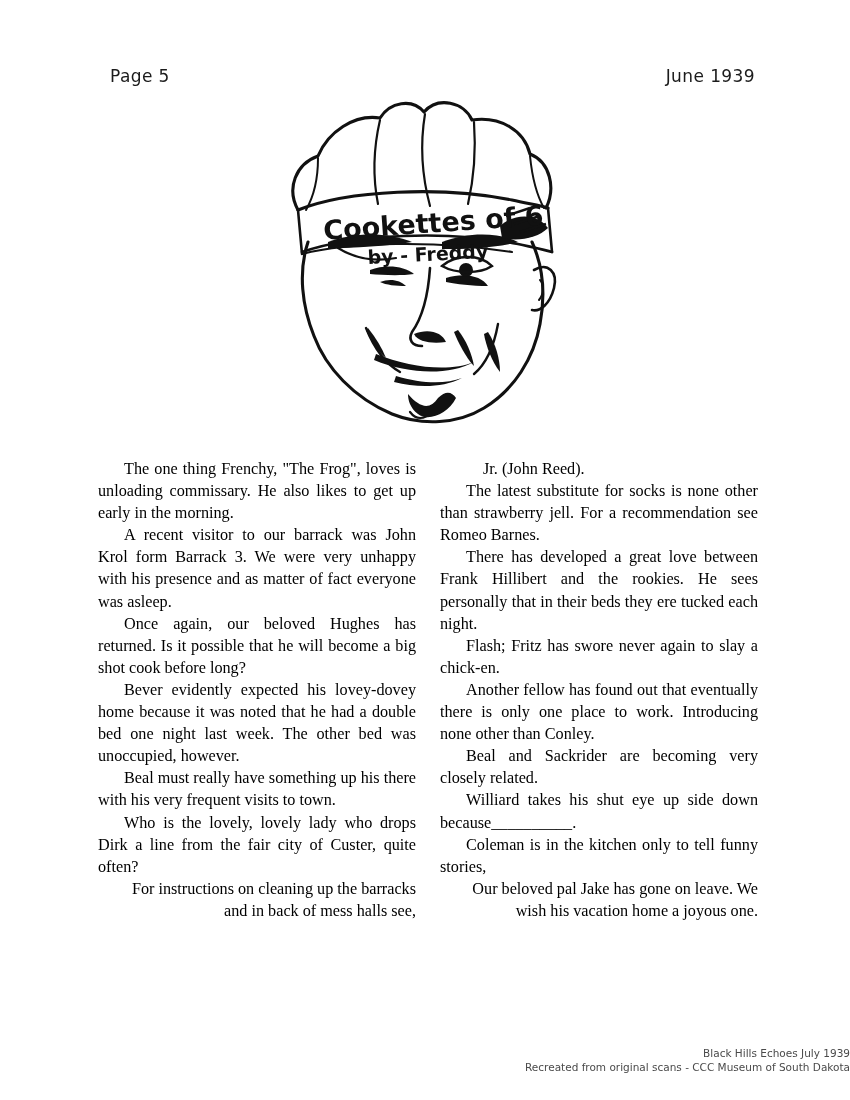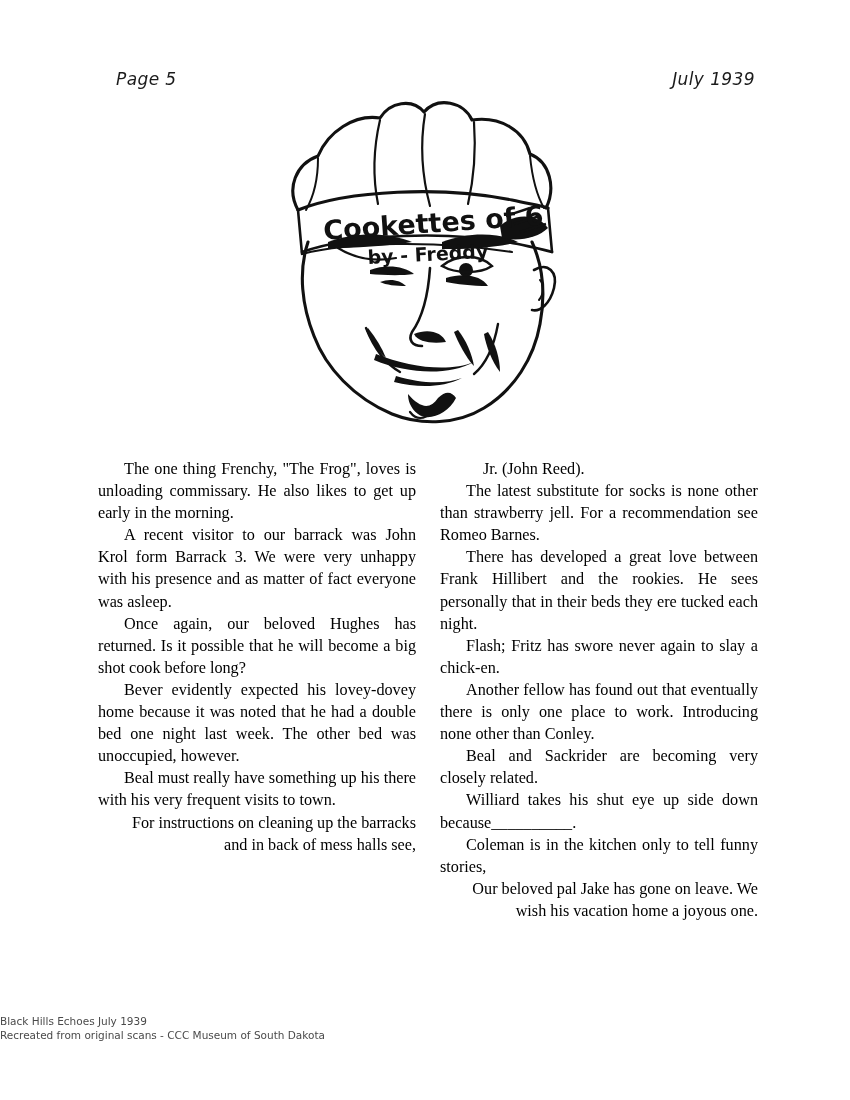--- a/index.html
+++ b/index.html
@@ -13,29 +13,28 @@
     height: 1100px;
     background: #ffffff;
     overflow: hidden;
     font-family: "Liberation Serif", "DejaVu Serif", serif;
   }
 
   
   .runhead {
     position: absolute;
     top: 66px;
-    left: 116px;
+    left: 110px;
     right: 95px;
     height: 26px;
     display: flex;
     justify-content: space-between;
-    align-items: center;
+    align-items: flex-start;
     font-family: "DejaVu Sans", sans-serif;
     font-size: 17px;
-    font-style: italic;
     letter-spacing: 0.4px;
     color: #1b1b1b;
   }
   .runhead .slot { white-space: nowrap; }
 
   
   .illo {
     position: absolute;
     left: 262px;
     top: 92px;
@@ -70,37 +69,37 @@
     text-indent: 26px;
   }
   .col p.noindent { text-indent: 0; margin-left: 43px; }
   .col p:last-child { text-align: right; }
 
   
   .credit {
     position: absolute;
     left: 0;
     right: 0;
-    top: 1014px;
-    text-align: left;
+    top: 1046px;
+    text-align: right;
     font-family: "DejaVu Sans", sans-serif;
     font-size: 10.5px;
     line-height: 14px;
     color: #4a4a4a;
   }
   .credit div { white-space: nowrap; }
 </style>
 </head>
 <body>
 
 <div class="page">
 
   <div class="runhead">
     <span class="slot">Page 5</span>
-    <span class="slot">July 1939</span>
+    <span class="slot">June 1939</span>
   </div>
 
   <div class="illo">
     <svg viewBox="0 0 318 348" xmlns="http://www.w3.org/2000/svg" aria-hidden="true">
       <g fill="none" stroke="#111111" stroke-width="3.1" stroke-linecap="round" stroke-linejoin="round">
 
         <path d="M36 118 C24 96 34 72 56 64 C66 40 92 22 118 26
                  C128 10 150 6 162 20 C176 4 202 10 210 28
                  C238 24 262 38 268 62 C288 70 294 96 284 116"></path>
 
@@ -170,20 +169,21 @@
     </svg>
   </div>
 
   <div class="columns">
     <div class="col">
       <p>The one thing Frenchy, "The Frog", loves is unloading commissary. He also likes to get up early in the morning.</p>
       <p>A recent visitor to our barrack was John Krol form Barrack 3. We were very unhappy with his presence and as matter of fact everyone was asleep.</p>
       <p>Once again, our beloved Hughes has returned. Is it possible that he will become a big shot cook before long?</p>
       <p>Bever evidently expected his lovey-dovey home because it was noted that he had a double bed one night last week. The other bed was unoccupied, however.</p>
       <p>Beal must really have something up his there with his very frequent visits to town.</p>
+      <p>Who is the lovely, lovely lady who drops Dirk a line from the fair city of Custer, quite often?</p>
       <p>For instructions on cleaning up the barracks and in back of mess halls see,</p>
     </div>
     <div class="col">
       <p class="noindent">Jr. (John Reed).</p>
       <p>The latest substitute for socks is none other than strawberry jell. For a recommendation see Romeo Barnes.</p>
       <p>There has developed a great love between Frank Hillibert and the rookies. He sees personally that in their beds they ere tucked each night.</p>
       <p>Flash; Fritz has swore never again to slay a chick-en.</p>
       <p>Another fellow has found out that eventually there is only one place to work. Introducing none other than Conley.</p>
       <p>Beal and Sackrider are becoming very closely related.</p>
       <p>Williard takes his shut eye up side down because__________.</p>

